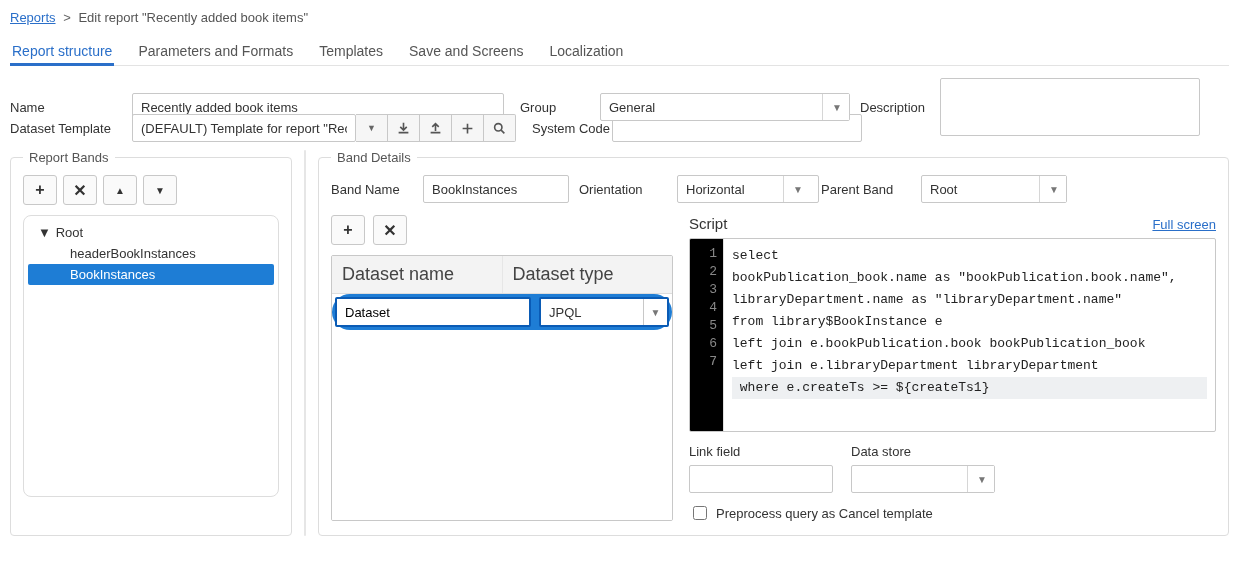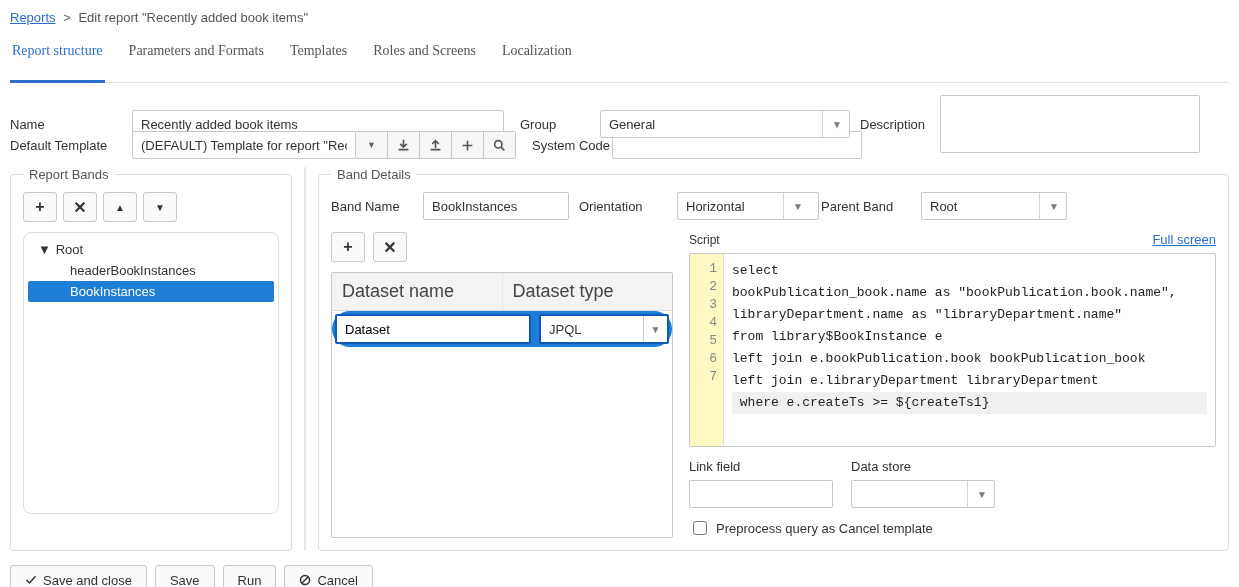--- a/index.html
+++ b/index.html
@@ -11,24 +11,23 @@
     background: #fff;
   }
   .page { padding: 8px 10px; width: 1239px; }
   a.link { color: #2a6fc9; text-decoration: underline; cursor: pointer; }
   .breadcrumb { padding: 2px 0 6px; font-size: 13px; }
   .breadcrumb .sep { color: #666; margin: 0 4px; }
   .breadcrumb .current { color: #555; }
 
   .tabs { display: flex; gap: 22px; border-bottom: 1px solid #e3e3e3; margin-top: 4px; }
   .tab {
-    padding: 8px 2px 21px; color: #555; cursor: pointer;
+    padding: 8px 2px 4px; color: #555; cursor: pointer;
     border-bottom: 3px solid transparent; margin-bottom: -1px;
     font-size: 14px;
-    font-family: Liberation Serif, serif;
   }
   .tab.active { color: #2a6fc9; border-bottom-color: #2a6fc9; }
 
   .form-area { margin-top: 12px; }
   .form-row { display: flex; align-items: center; margin-bottom: 8px; }
   .lbl { font-size: 13px; color: #333; }
   .lbl.name { width: 122px; }
   .lbl.group { width: 80px; margin-left: 16px; }
   .lbl.desc { width: 80px; margin-left: 10px; }
   .lbl.deftpl { width: 122px; }
@@ -119,28 +118,28 @@
   }
   .ds-row .sel-wrap { display:flex; align-items:center; position:relative; padding-right: 26px; text-align: center;}
   .ds-row .sel-wrap .dd {
     position:absolute; right:0; top:0; bottom:0; width:24px;
     border-left:1px solid #c8c8c8; display:flex; align-items:center; justify-content:center;
     color:#777; font-size:10px;
   }
   .ds-grid-body { height: 226px; background: #fff; }
 
   .script-head { display:flex; justify-content: space-between; align-items: baseline; margin-bottom: 6px;}
-  .script-head .sl { font-size: 12px; color:#333; }
+  .script-head .sl { font-size: 15px; color:#333; }
   .editor {
     border: 1px solid #c8c8c8; border-radius: 2px; height: 194px;
     display:flex; font-family: "Consolas","Menlo","Courier New",monospace;
     font-size: 13px; overflow: hidden;
   }
   .gutter {
-    background: #fef9c3; border-right: 1px solid #e0e0e0; width: 34px;
+    background: #000000; border-right: 1px solid #e0e0e0; width: 34px;
     padding: 6px 6px; text-align: right; color: #888; line-height: 18px;
     user-select: none;
   }
   .code { padding: 6px 8px; flex:1; white-space: pre; color: #222; line-height: 22px; overflow:auto;}
   .code .hl { background: #eef0f2; display:inline-block; width:100%; }
 
   .below-script { display:flex; gap: 18px; margin-top: 12px; align-items: flex-start;}
   .lf-lbl, .dslbl { font-size: 13px; margin-bottom: 6px; display:block;}
   .lf-input { width: 144px; }
   .dstore-select { width: 144px; }
@@ -181,40 +180,40 @@
   <div class="breadcrumb">
     <a class="link">Reports</a>
     <span class="sep">&gt;</span>
     <span class="current">Edit report "Recently added book items"</span>
   </div>
 
   <div class="tabs">
     <div class="tab active">Report structure</div>
     <div class="tab">Parameters and Formats</div>
     <div class="tab">Templates</div>
-    <div class="tab">Roles and Screens</div>
+    <div class="tab">Save and Screens</div>
     <div class="tab">Localization</div>
   </div>
 
   <div class="form-area">
     <div class="form-row">
       <span class="lbl name">Name</span>
       <input class="text name-input" value="Recently added book items" style="">
       <span class="lbl group">Group</span>
       <span class="select-wrap" style="width:250px;">
         <select class="text group-select">
           <option>General</option>
         </select>
         <span class="dd-caret">▼</span>
       </span>
       <span class="lbl desc">Description</span>
       <textarea class="ta desc-ta" style=""></textarea>
     </div>
     <div class="form-row" style="margin-top:-30px;">
-      <span class="lbl deftpl">Default Template</span>
+      <span class="lbl deftpl">Dataset Template</span>
       <span class="tpl-group">
         <input class="text tpl-input" value="(DEFAULT) Template for report &quot;Recently added book items&quot;" style="">
         <span class="tpl-btn">
             <span class="caret">▼</span>
           </span>
         <span class="tpl-btn">
           <svg viewBox="0 0 16 16">
               <path d="M8 1v8M4 6l4 4 4-4M2 13h12" stroke="#555" stroke-width="2" fill="none"></path>
             </svg>
         </span>
@@ -354,35 +353,14 @@
 
           <div class="pp-row">
             <input type="checkbox" id="pp" style="">
             <label for="pp">Preprocess query as Cancel template</label>
           </div>
         </div>
       </div>
     </fieldset>
   </div>
 
-  <div class="footer">
-    <button class="btn">
-      <svg viewBox="0 0 16 16">
-          <path d="M2 8l4 4 8-9" stroke="#333" stroke-width="2" fill="none"></path>
-        </svg>
-      <span>Save and close</span>
-    </button>
-    <button class="btn">
-        <span>Save</span>
-      </button>
-    <button class="btn">
-        <span>Run</span>
-      </button>
-    <button class="btn">
-      <svg viewBox="0 0 16 16">
-          <circle cx="8" cy="8" r="6" stroke="#333" stroke-width="2" fill="none"></circle>
-          <path d="M4 12L12 4" stroke="#333" stroke-width="2"></path>
-        </svg>
-      <span>Cancel</span>
-    </button>
-  </div>
 
 </div>
 
 </body></html>

